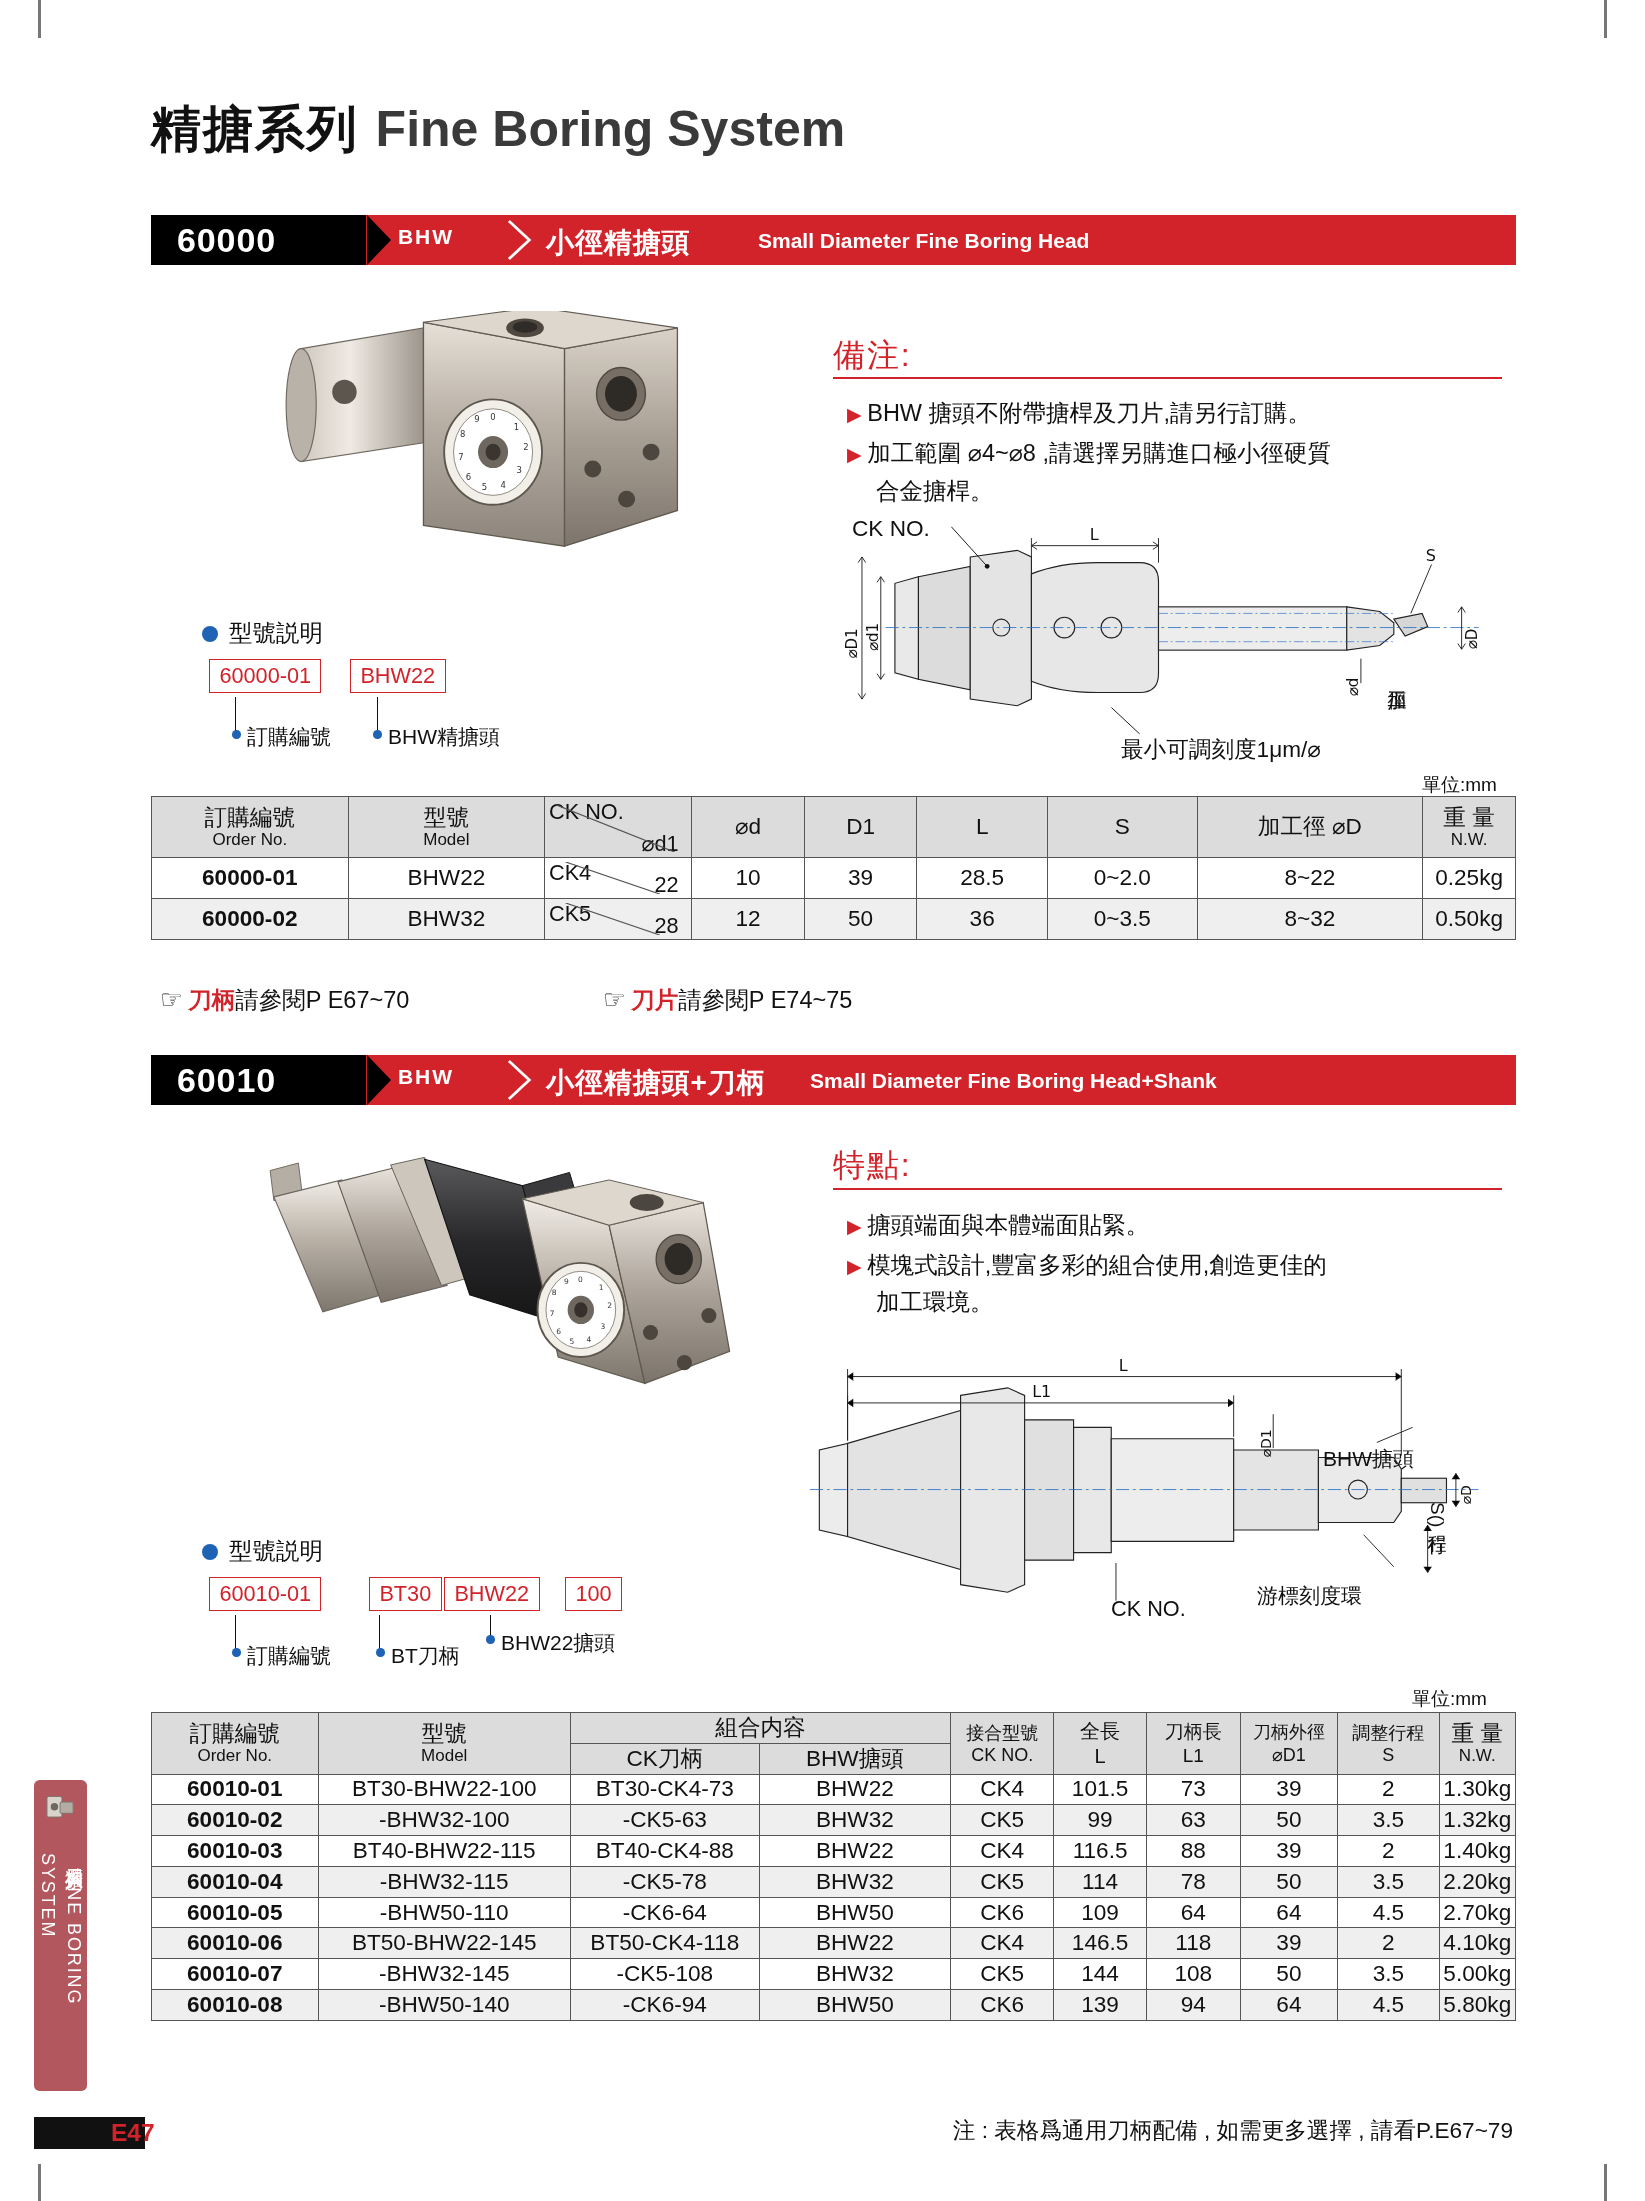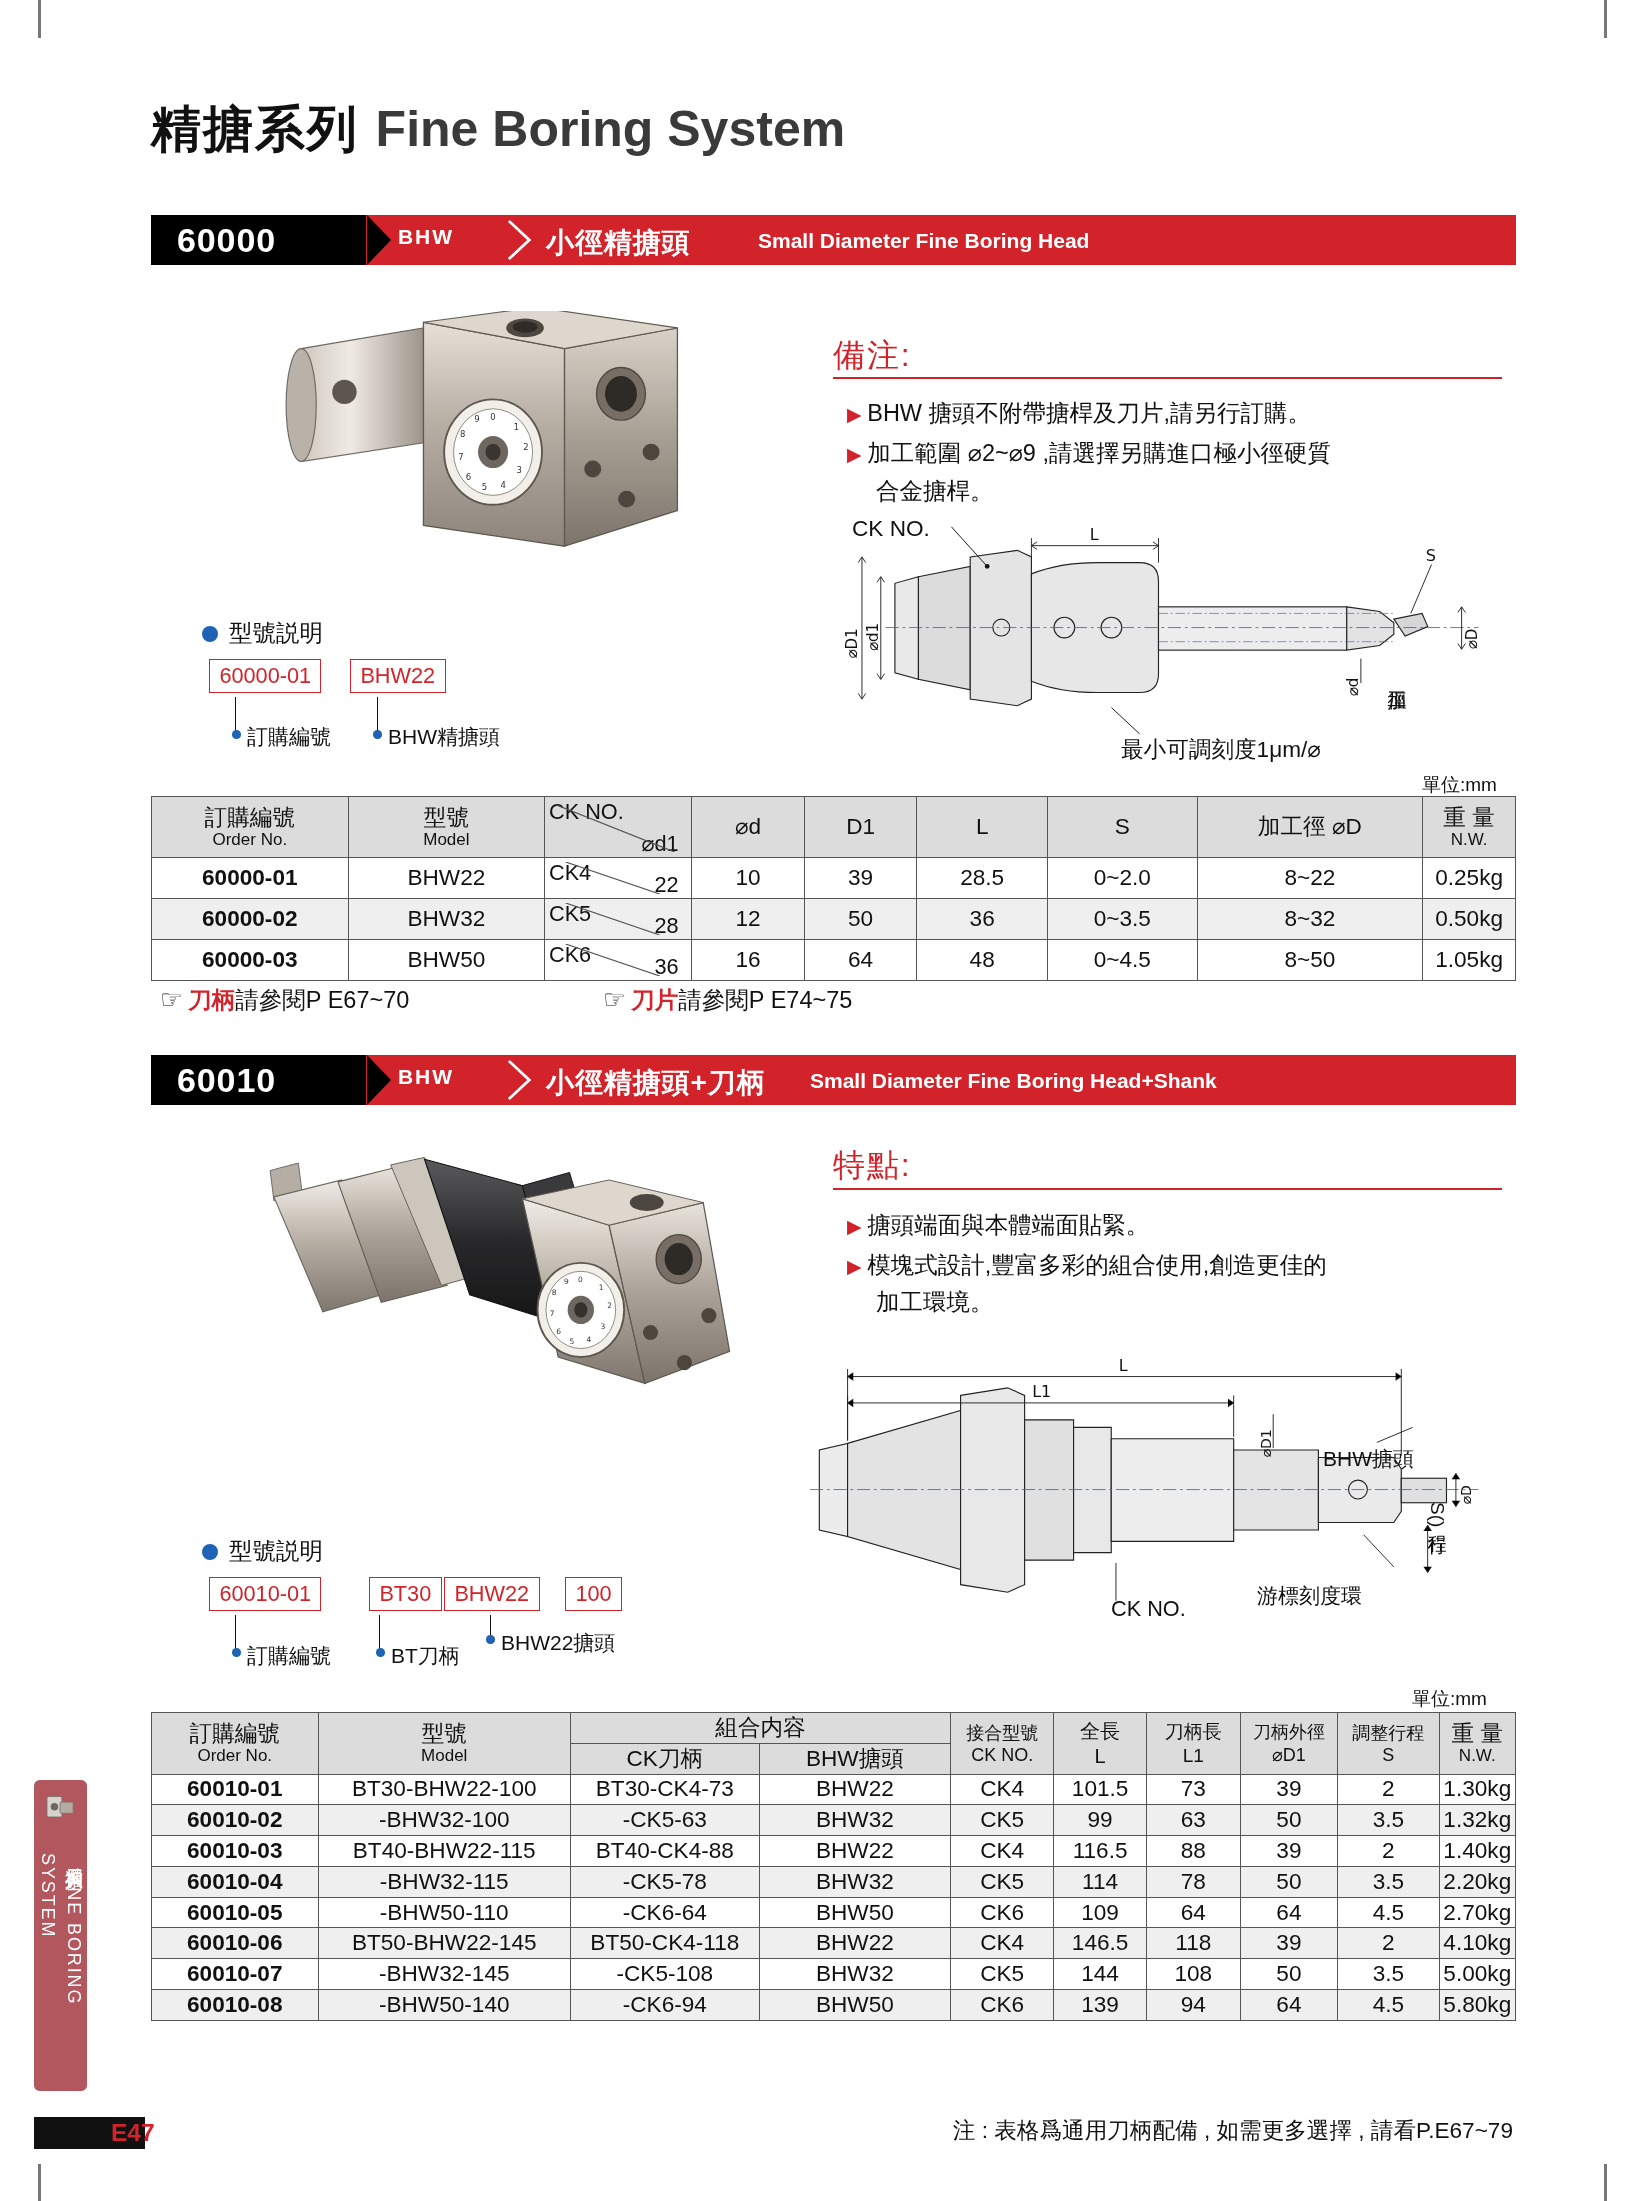--- a/index.html
+++ b/index.html
@@ -162,21 +162,21 @@
   <circle cx="392" cy="150" r="9" fill="#4c463f"></circle>
   <circle cx="366" cy="200" r="9" fill="#4c463f"></circle>
 </svg>
 
 <div class="note-title" style="left:833px;top:334px;">備注:</div>
 <div class="note-rule" style="left:833px;top:377px;width:669px;"></div>
 <div class="note-li" style="left:847px;top:395px;">
   <span class="tri">▶</span><span>BHW 搪頭不附帶搪桿及刀片,請另行訂購。</span>
 </div>
 <div class="note-li" style="left:847px;top:435px;">
-  <span class="tri">▶</span><span>加工範圍 ⌀2~⌀9 ,請選擇另購進口極小徑硬質</span>
+  <span class="tri">▶</span><span>加工範圍 ⌀4~⌀8 ,請選擇另購進口極小徑硬質</span>
 </div>
 <div class="note-li" style="left:876px;top:473px;">合金搪桿。</div>
 
 <svg class="draw" style="left:829px;top:508px;width:659px;height:273px;" viewBox="0 0 700 290">
   <g stroke="#222" fill="none" stroke-width="1.2">
 
     <path d="M70,80 L70,175 L95,182 L95,73 Z" fill="#e9e9e9"></path>
     <path d="M95,73 L150,62 L150,193 L95,182 Z" fill="#dcdcdc"></path>
     <path d="M150,52 L200,45 L215,52 L215,203 L200,210 L150,203 Z" fill="#e4e4e4"></path>
 
@@ -318,39 +318,20 @@
               <line x1="10" y1="0" x2="110" y2="34" stroke="#555" stroke-width="1.3"></line>
             </svg>
         </div>
       </td>
       <td>12</td>
       <td>50</td>
       <td>36</td>
       <td>0~3.5</td>
       <td>8~32</td>
       <td>0.50kg</td>
-    </tr>
-    <tr>
-      <td class="bold">60000-03</td>
-      <td>BHW50</td>
-      <td style="padding:0;">
-        <div class="ckcell" style="height:40px;width:141px;">
-          <span class="ck">CK6</span>
-          <span class="d1">36</span>
-          <svg class="slash" style="top:3.8px;height:32px;" viewBox="0 0 126 34">
-              <line x1="10" y1="0" x2="110" y2="34" stroke="#555" stroke-width="1.3"></line>
-            </svg>
-        </div>
-      </td>
-      <td>16</td>
-      <td>64</td>
-      <td>48</td>
-      <td>0~4.5</td>
-      <td>8~50</td>
-      <td>1.05kg</td>
     </tr>
   </tbody>
 </table>
 
 <div class="ref" style="left:160px;top:984px;">
   <span class="hand">☞</span><span class="red">刀柄</span><span>請參閱P E67~70</span>
 </div>
 <div class="ref" style="left:603px;top:984px;">
   <span class="hand">☞</span><span class="red">刀片</span><span>請參閱P E74~75</span>
 </div>

